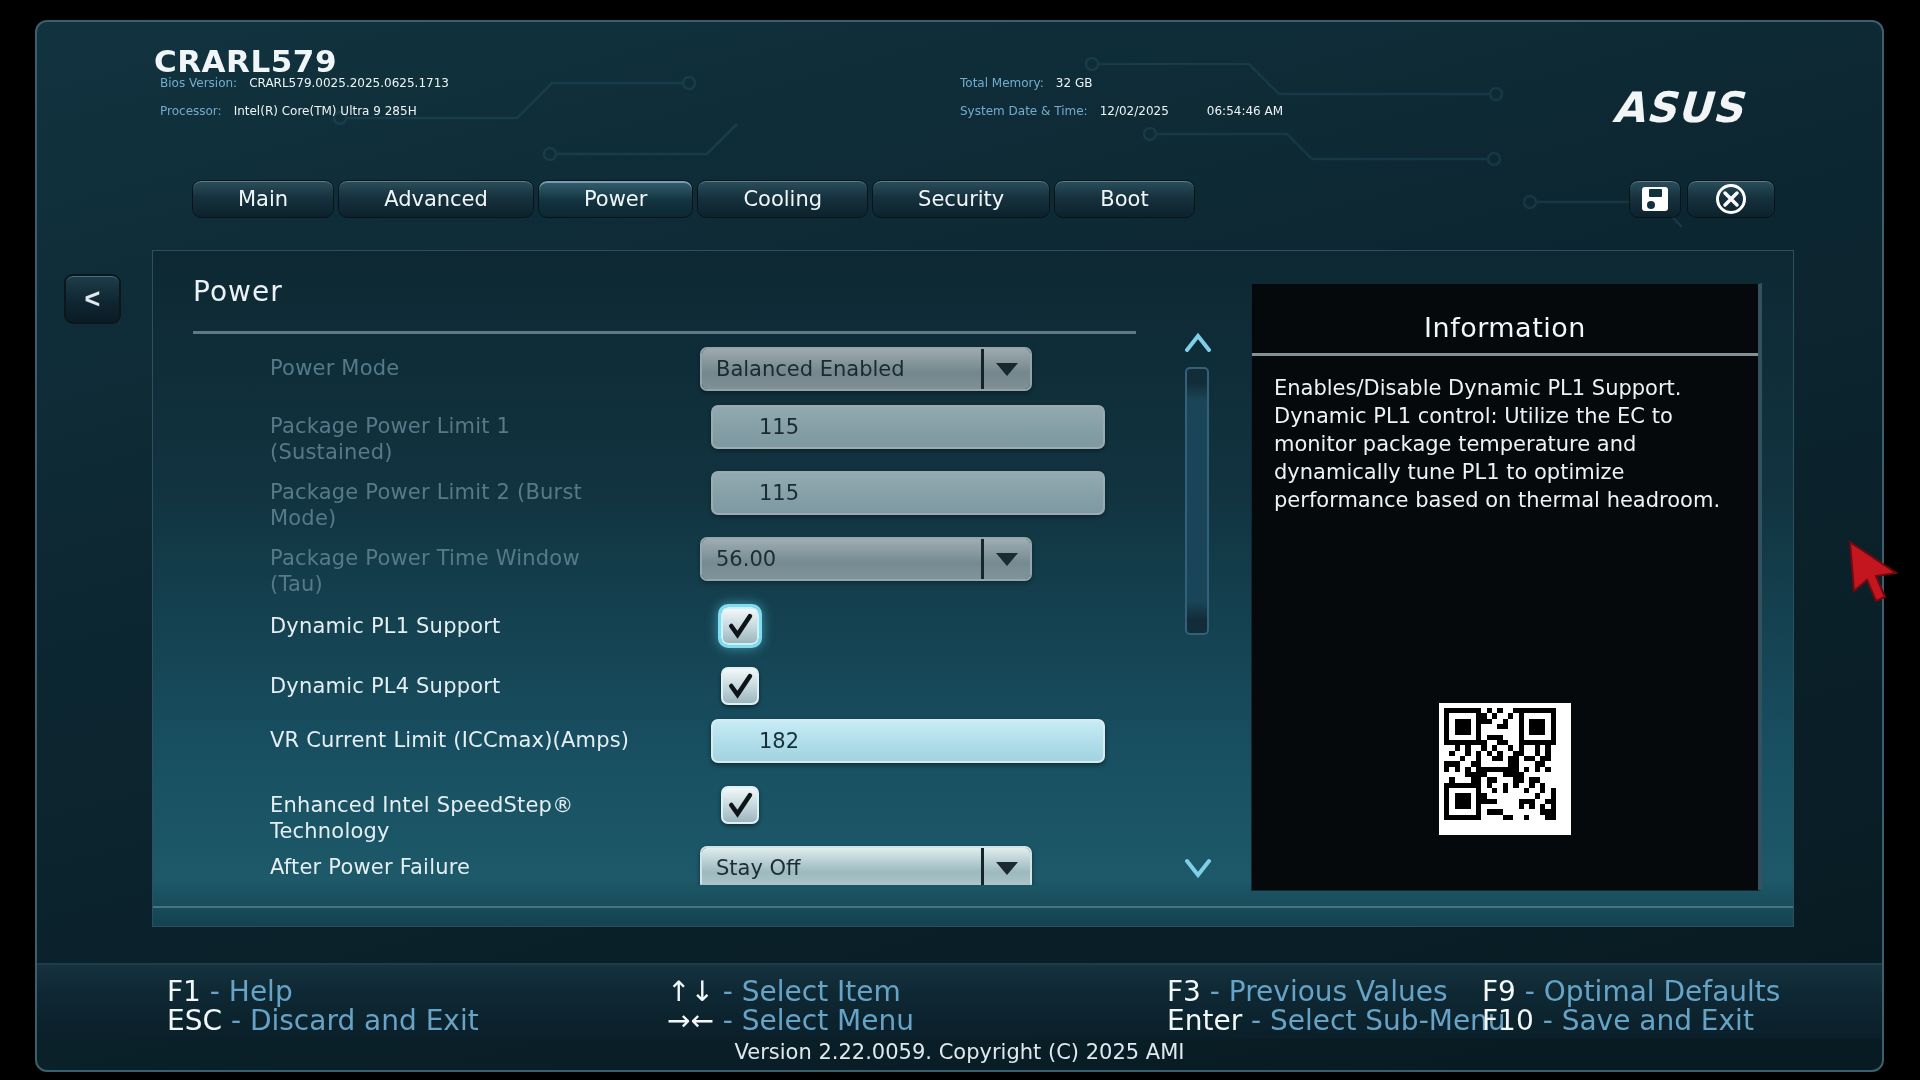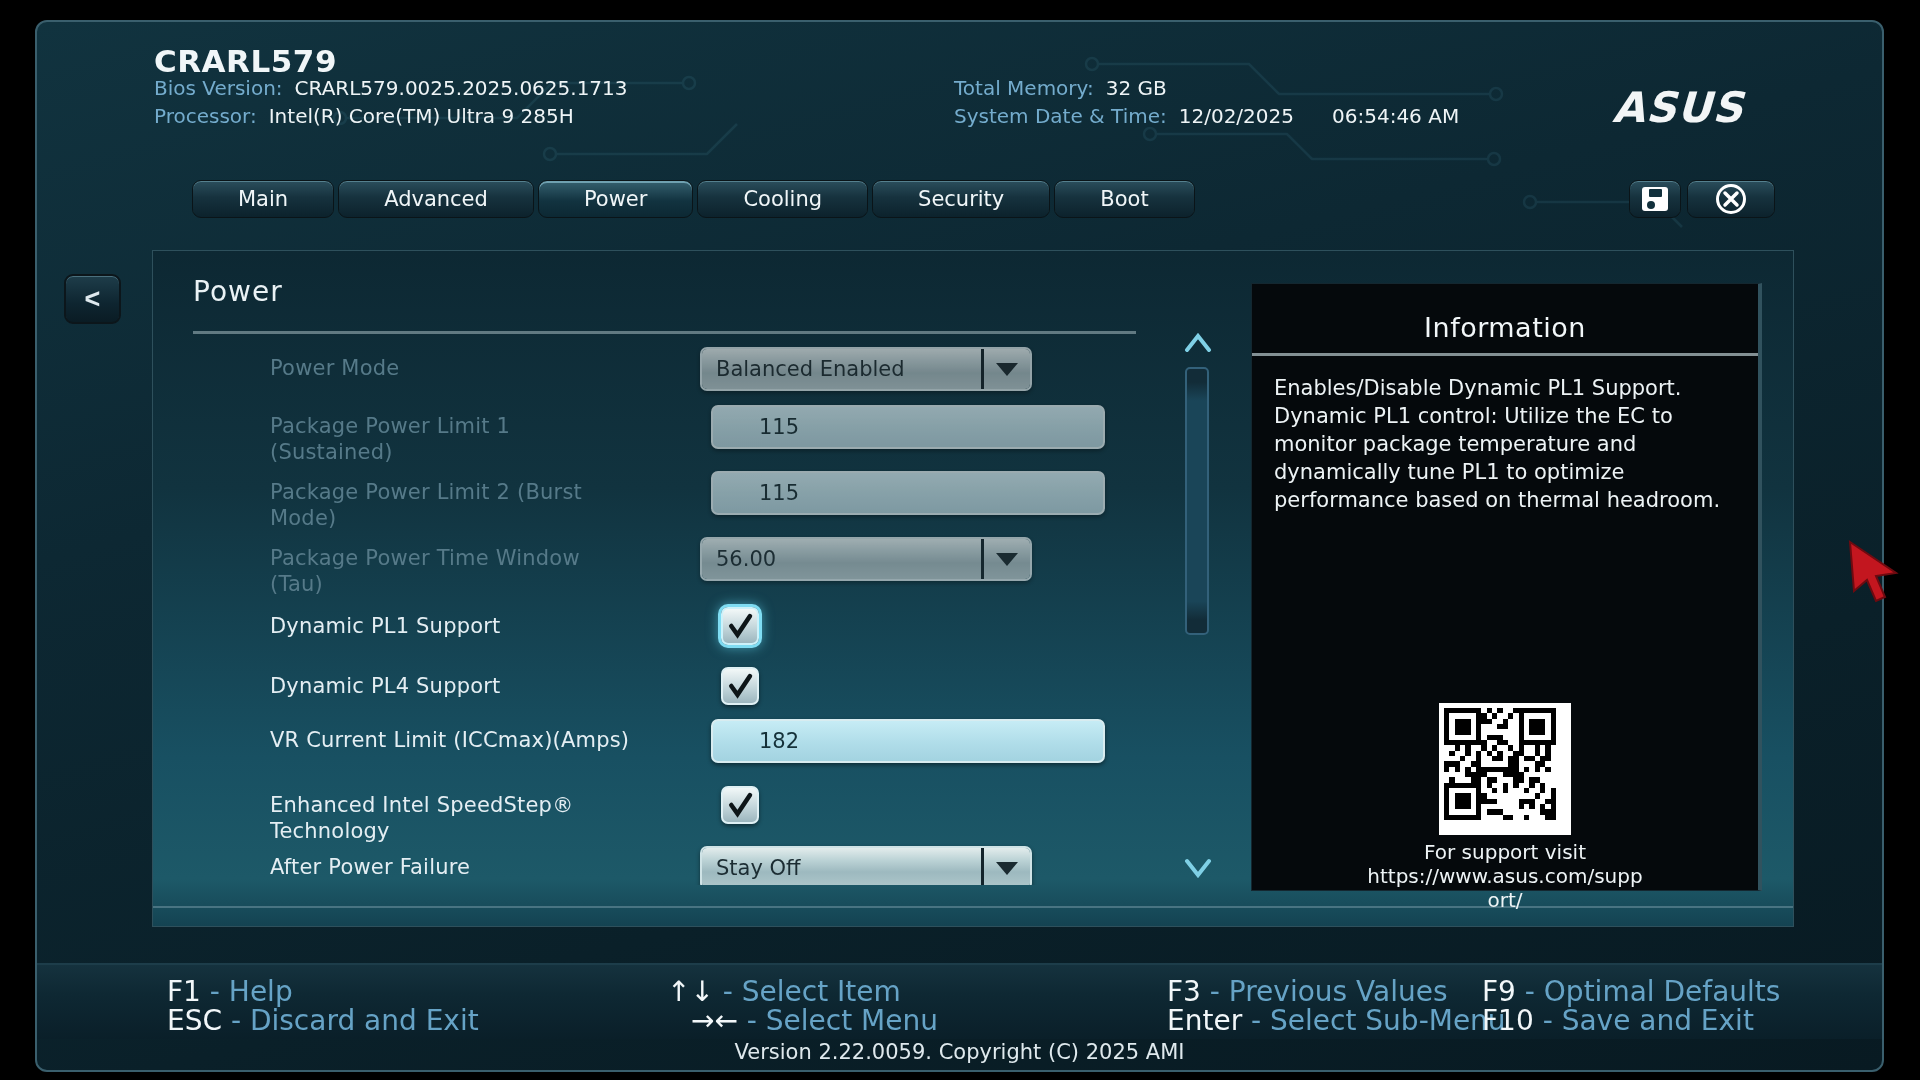--- a/index.html
+++ b/index.html
@@ -6,21 +6,21 @@
     font-family:"DejaVu Sans","Liberation Sans",sans-serif;}
   .screen{position:relative;width:1920px;height:1080px;background:#000;}
   .shell{position:absolute;left:35px;top:20px;width:1849px;height:1052px;border-radius:12px;
     border:2px solid #3a5f6d;box-sizing:border-box;
     background:linear-gradient(165deg,#11333f 0%,#0d2833 35%,#0a2029 70%,#081a22 100%);}
   .circuit{position:absolute;left:0;top:0;pointer-events:none;}
 
   
   .h-left{position:absolute;left:117px;top:21px;}
   .model{font-size:31px;font-weight:700;color:#f0f6f8;letter-spacing:.5px;height:33px;}
-  .h-row{height:28px;font-size:20px;white-space:nowrap;}
+  .h-row{height:28px;font-size:12px;white-space:nowrap;margin-left:6px;}
   .h-label{color:#74accd;margin-right:12px;}
   .h-val{color:#eef4f6;}
   .h-gap{display:inline-block;width:38px;}
   .h-mid{position:absolute;left:917px;top:54px;}
   .asus-logo{position:absolute;left:1572px;top:62px;width:200px;height:48px;}
 
   
   .tabbar{position:absolute;left:119px;top:158px;display:flex;padding-left:36px;}
   .tab{height:38px;line-height:36px;padding:0 45px;margin-right:4px;border-radius:9px;
     color:#f0f6f8;font-size:21px;text-align:center;cursor:default;box-sizing:border-box;
@@ -490,32 +490,29 @@
             <rect x="3" y="20" width="1" height="1" fill="#000"></rect>
             <rect x="4" y="20" width="1" height="1" fill="#000"></rect>
             <rect x="5" y="20" width="1" height="1" fill="#000"></rect>
             <rect x="6" y="20" width="1" height="1" fill="#000"></rect>
             <rect x="11" y="20" width="1" height="1" fill="#000"></rect>
             <rect x="12" y="20" width="1" height="1" fill="#000"></rect>
             <rect x="15" y="20" width="1" height="1" fill="#000"></rect>
             <rect x="19" y="20" width="1" height="1" fill="#000"></rect>
             <rect x="20" y="20" width="1" height="1" fill="#000"></rect>
           </svg></div>
-      <div class="support-text">For support visit
-https://www.asus.com/supp
-ort/</div>
     </div>
 
     <div class="help-bar" id="helpbar">
         <div class="help-item" style="left: 130px; top: 10px;"><span class="hk">F1</span><span class="hd"> - Help</span></div>
         <div class="help-item" style="left: 630px; top: 10px;"><span class="hk">↑↓</span><span class="hd"> - Select Item</span></div>
         <div class="help-item" style="left: 1130px; top: 10px;"><span class="hk">F3</span><span class="hd"> - Previous Values</span></div>
         <div class="help-item" style="left: 1445px; top: 10px;"><span class="hk">F9</span><span class="hd"> - Optimal Defaults</span></div>
         <div class="help-item" style="left: 130px; top: 39px;"><span class="hk">ESC</span><span class="hd"> - Discard and Exit</span></div>
-        <div class="help-item" style="left: 630px; top: 39px; margin-left: 24px;"><span class="hk">→←</span><span class="hd"> - Select Menu</span></div>
+        <div class="help-item" style="left: 630px; top: 39px;"><span class="hk">→←</span><span class="hd"> - Select Menu</span></div>
         <div class="help-item" style="left: 1130px; top: 39px;"><span class="hk">Enter</span><span class="hd"> - Select Sub-Menu</span></div>
         <div class="help-item" style="left: 1445px; top: 39px;"><span class="hk">F10</span><span class="hd"> - Save and Exit</span></div>
       </div>
     <div class="version">Version 2.22.0059. Copyright (C) 2025 AMI</div>
   </div>
 
   <svg class="cursor" width="60" height="66" viewBox="0 0 60 66">
     <polygon points="2,2 48,33 28,36 37,57 28,61 19,40 6,51" fill="#c3161f" stroke="#6e0a10" stroke-width="2"></polygon>
   </svg>
 </div>

